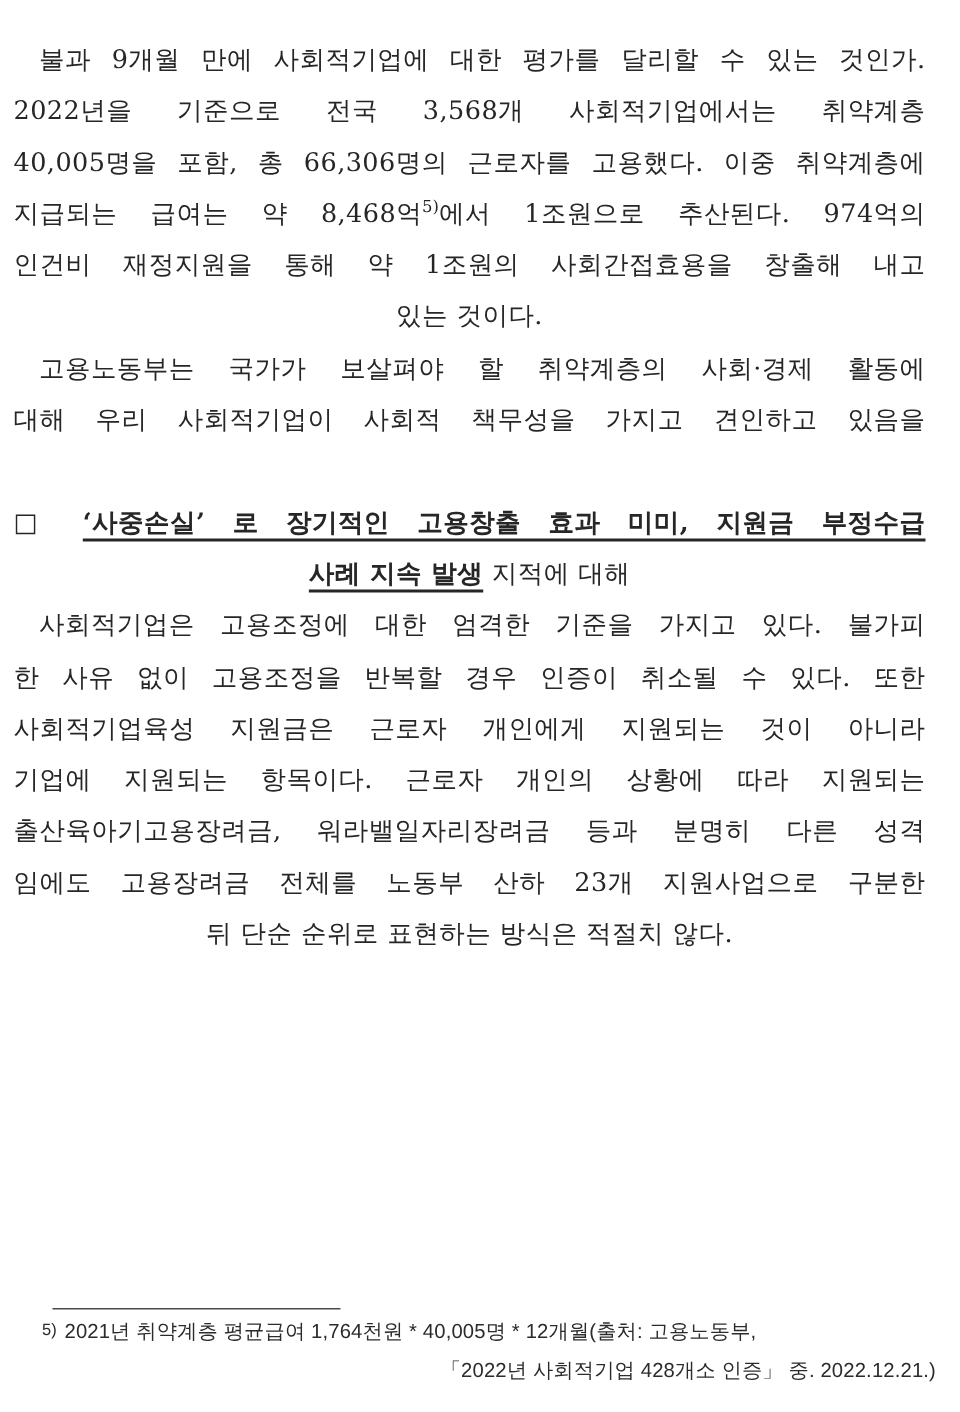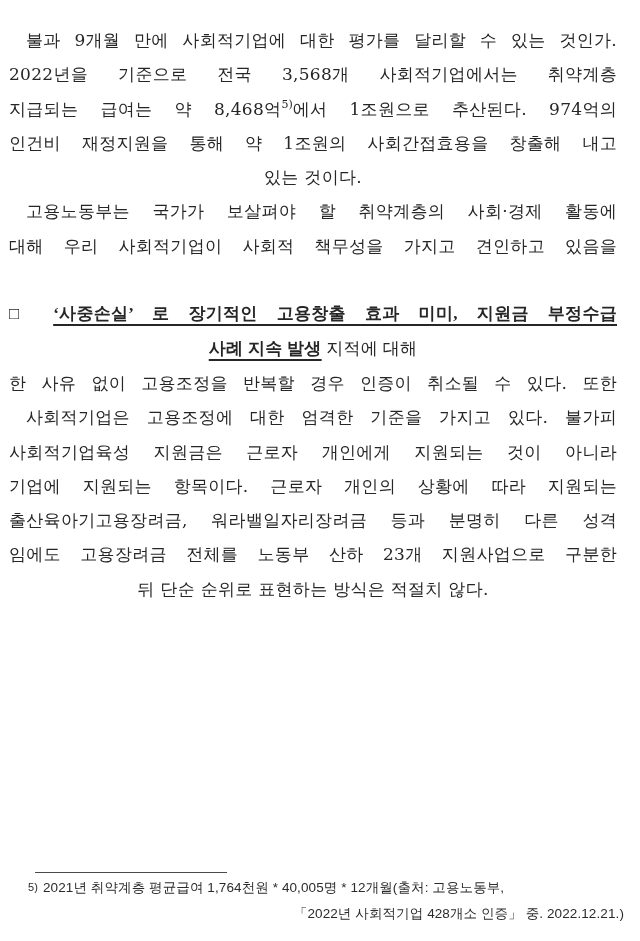--- a/index.html
+++ b/index.html
@@ -31,21 +31,21 @@
     text-align-last: justify;
   }
   .indent { text-indent: 17px; }
   .blank { height: 34.3px; }
   .emph {
     font-weight: 700;
     text-decoration: underline;
     text-decoration-thickness: 1.5px;
     text-underline-offset: 5px;
   }
-  .head { font-weight: 400; font-family: Liberation Serif, serif; }
+  .head { font-weight: 400; }
   sup.fnref {
     font-size: 11px;
     vertical-align: super;
     line-height: 0;
     letter-spacing: 0;
   }
   .footnote {
     position: absolute;
     left: 28px; top: 872px;
     width: 596px;
@@ -69,41 +69,42 @@
   .fn-line2 { padding-left: 19px; text-align: right; }
 </style>
 </head>
 <body>
 
 <div class="doc">
 
   <div>
     <div class="line just indent">불과 9개월 만에 사회적기업에 대한 평가를 달리할 수 있는 것인가.</div>
     <div class="line just">2022년을 기준으로 전국 3,568개 사회적기업에서는 취약계층</div>
+    <div class="line just">40,005명을 포함, 총 66,306명의 근로자를 고용했다. 이중 취약계층에</div>
     <div class="line just"><span>지급되는 급여는 약 8,468억</span><sup class="fnref">5)</sup><span>에서 1조원으로 추산된다. 974억의</span></div>
     <div class="line just">인건비 재정지원을 통해 약 1조원의 사회간접효용을 창출해 내고</div>
     <div class="line">있는 것이다.</div>
   </div>
 
   <div>
     <div class="line just indent">고용노동부는 국가가 보살펴야 할 취약계층의 사회·경제 활동에</div>
     <div class="line just">대해 우리 사회적기업이 사회적 책무성을 가지고 견인하고 있음을</div>
   </div>
 
   <div class="line blank"></div>
 
   <div>
     <div class="line just head"><span>□</span> <span class="emph">‘사중손실’ 로 장기적인 고용창출 효과 미미, 지원금 부정수급</span></div>
     <div class="line head"><span class="emph">사례 지속 발생</span> <span>지적에 대해</span></div>
   </div>
 
 
   <div>
+    <div class="line just indent">사회적기업은 고용조정에 대한 엄격한 기준을 가지고 있다. 불가피</div>
     <div class="line just">한 사유 없이 고용조정을 반복할 경우 인증이 취소될 수 있다. 또한</div>
-    <div class="line just indent">사회적기업은 고용조정에 대한 엄격한 기준을 가지고 있다. 불가피</div>
     <div class="line just">사회적기업육성 지원금은 근로자 개인에게 지원되는 것이 아니라</div>
     <div class="line just">기업에 지원되는 항목이다. 근로자 개인의 상황에 따라 지원되는</div>
     <div class="line just">출산육아기고용장려금, 워라밸일자리장려금 등과 분명히 다른 성격</div>
     <div class="line just">임에도 고용장려금 전체를 노동부 산하 23개 지원사업으로 구분한</div>
     <div class="line">뒤 단순 순위로 표현하는 방식은 적절치 않다.</div>
   </div>
 
 </div>
 
 <div class="footnote">

